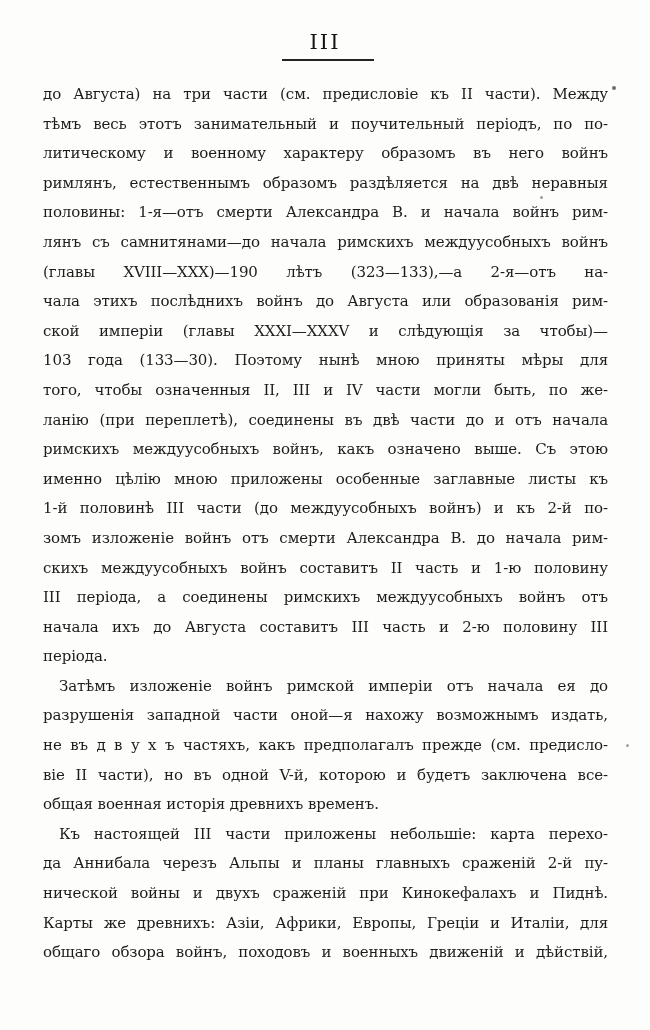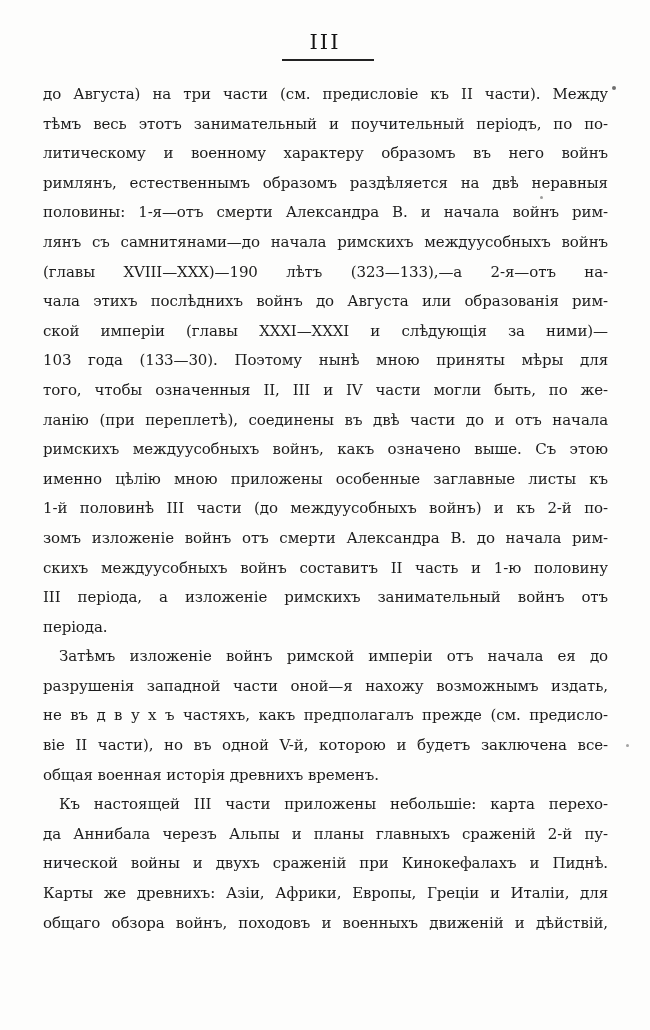--- a/index.html
+++ b/index.html
@@ -82,30 +82,31 @@
 
     <div>
       <div class="line">до Августа) на три части (см. предисловіе къ II части). Между</div>
       <div class="line">тѣмъ весь этотъ занимательный и поучительный періодъ, по по-</div>
       <div class="line">литическому и военному характеру образомъ въ него войнъ</div>
       <div class="line">римлянъ, естественнымъ образомъ раздѣляется на двѣ неравныя</div>
       <div class="line">половины: 1-я—отъ смерти Александра В. и начала войнъ рим-</div>
       <div class="line">лянъ съ самнитянами—до начала римскихъ междуусобныхъ войнъ</div>
       <div class="line">(главы XVIII—XXX)—190 лѣтъ (323—133),—а 2-я—отъ на-</div>
       <div class="line">чала этихъ послѣднихъ войнъ до Августа или образованія рим-</div>
-      <div class="line">ской имперіи (главы XXXI—XXXI и слѣдующія за ними)—</div>
+      <div class="line">ской имперіи (главы XXXI—XXXV и слѣдующія за чтобы)—</div>
       <div class="line">103 года (133—30). Поэтому нынѣ мною приняты мѣры для</div>
       <div class="line">того, чтобы означенныя II, III и IV части могли быть, по же-</div>
       <div class="line">ланію (при переплетѣ), соединены въ двѣ части до и отъ начала</div>
       <div class="line">римскихъ междуусобныхъ войнъ, какъ означено выше. Съ этою</div>
       <div class="line">именно цѣлію мною приложены особенные заглавные листы къ</div>
       <div class="line">1-й половинѣ III части (до междуусобныхъ войнъ) и къ 2-й по-</div>
       <div class="line">зомъ изложеніе войнъ отъ смерти Александра В. до начала рим-</div>
       <div class="line">скихъ междуусобныхъ войнъ составитъ II часть и 1-ю половину</div>
-      <div class="line">III періода, а изложеніе римскихъ занимательный войнъ отъ</div>
+      <div class="line">III періода, а соединены римскихъ междуусобныхъ войнъ отъ</div>
+      <div class="line">начала ихъ до Августа составитъ III часть и 2-ю половину III</div>
       <div class="line end">періода.</div>
     </div>
 
     <div>
       <div class="line indent">Затѣмъ изложеніе войнъ римской имперіи отъ начала ея до</div>
       <div class="line">разрушенія западной части оной—я нахожу возможнымъ издать,</div>
       <div class="line">не въ д в у х ъ частяхъ, какъ предполагалъ прежде (см. предисло-</div>
       <div class="line">віе II части), но въ одной V-й, которою и будетъ заключена все-</div>
       <div class="line end">общая военная исторія древнихъ временъ.</div>
     </div>

